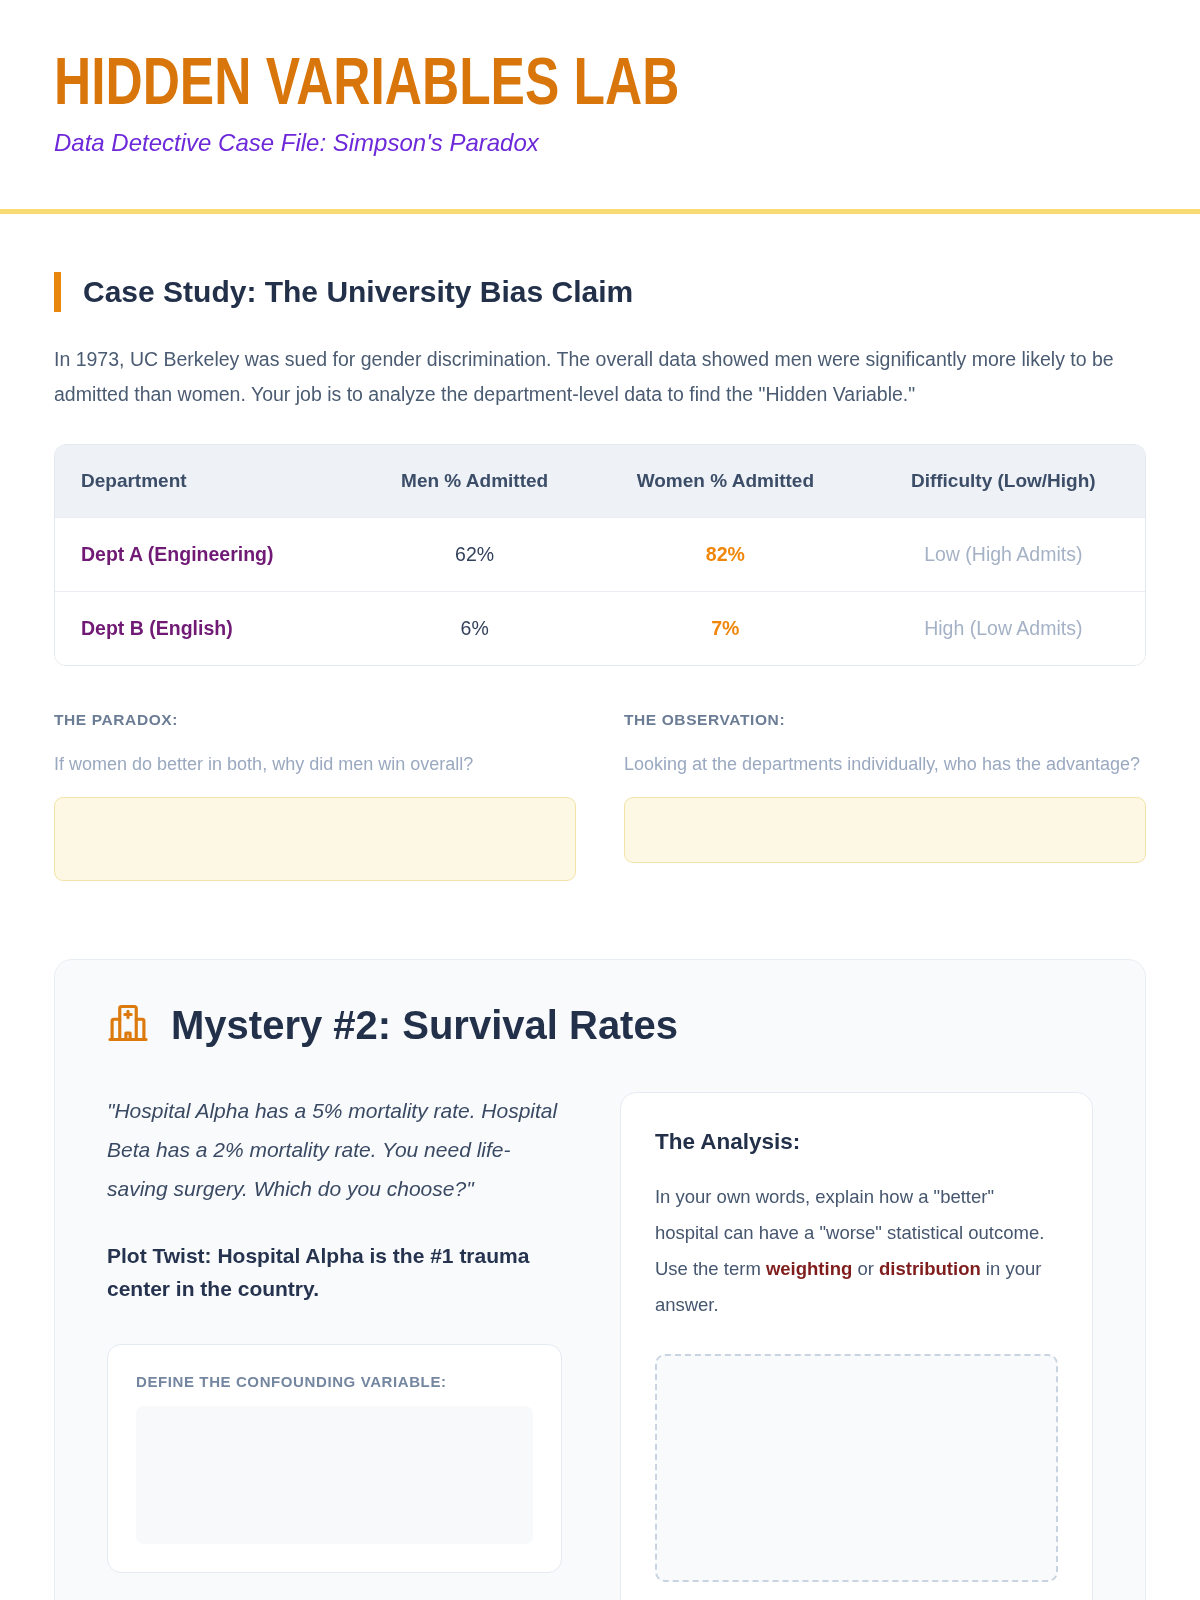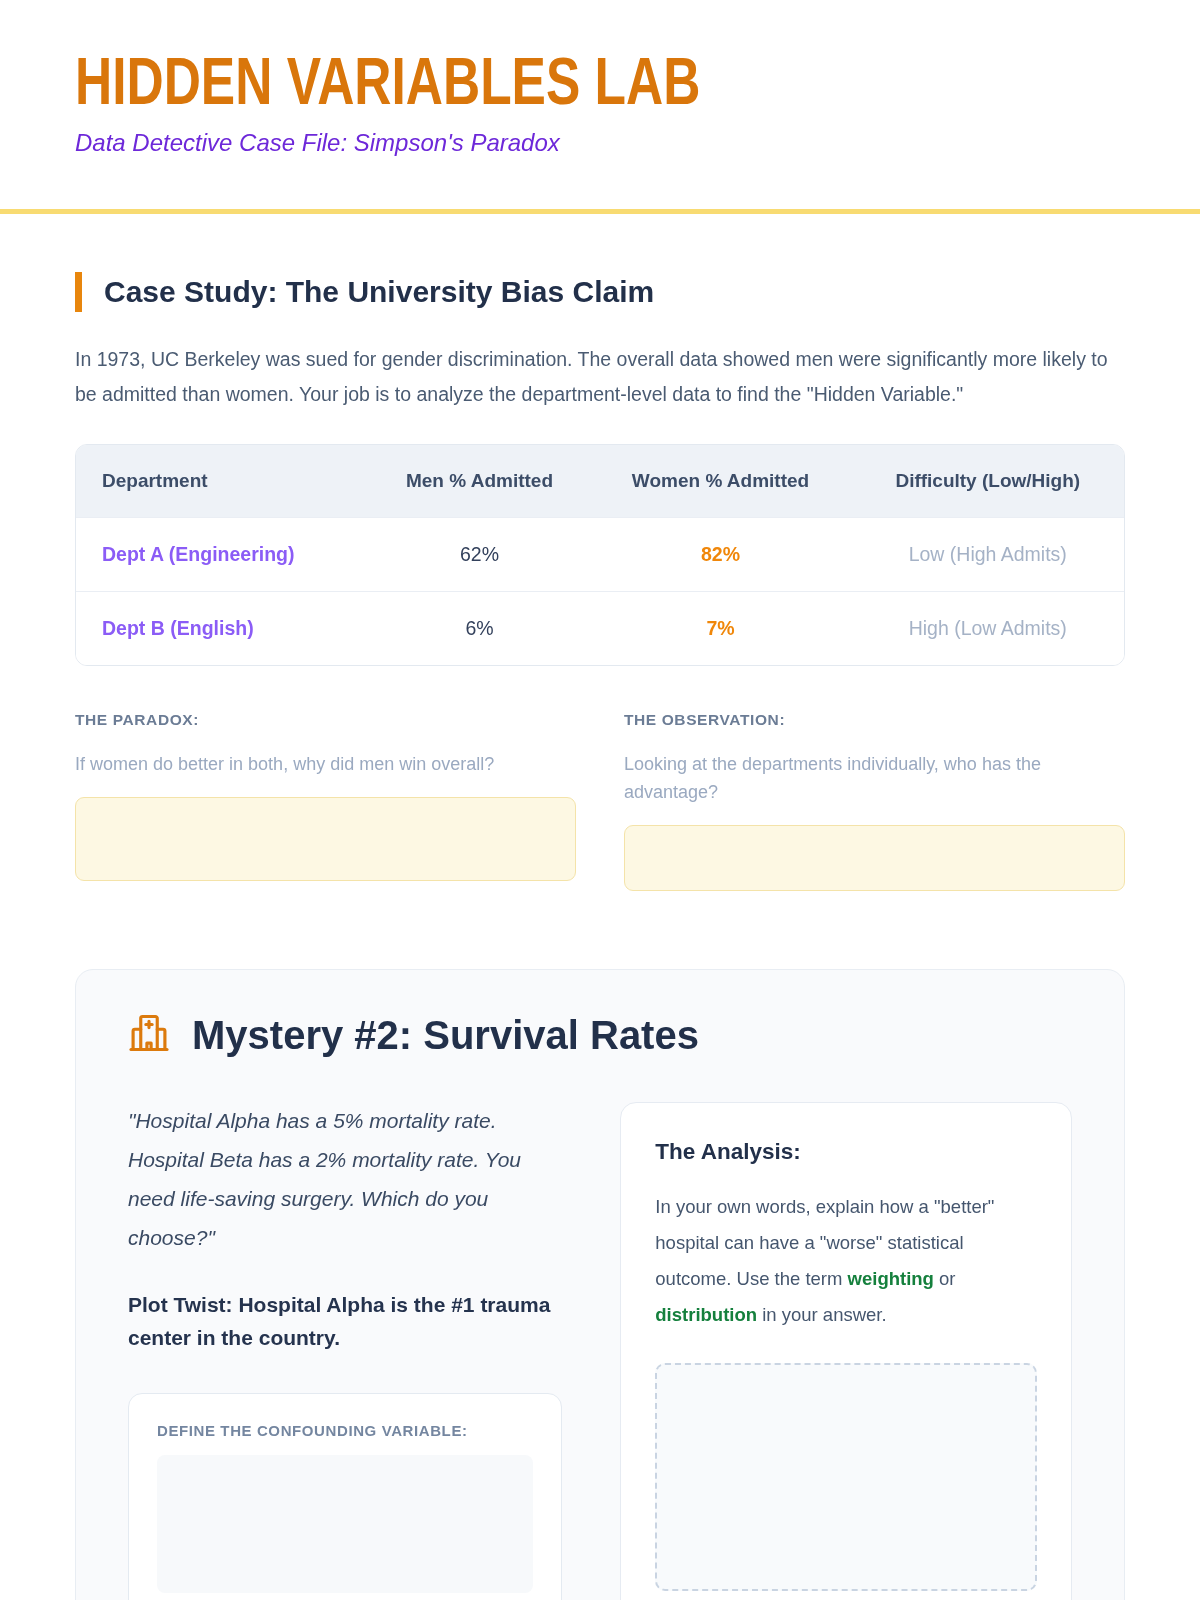--- a/index.html
+++ b/index.html
@@ -3,21 +3,21 @@
 <meta charset="utf-8">
 <style>
   * { box-sizing: border-box; }
   html, body { margin: 0; padding: 0; }
   body {
     width: 1200px; height: 1600px; overflow: hidden;
     background: #ffffff;
     font-family: "Liberation Sans", sans-serif;
     color: #2E3D55;
   }
-  .pad { padding: 0 75px; }
+  .pad { padding: 0 54px; }
 
   
   .header { display: flex; justify-content: space-between; align-items: flex-start; padding-top: 50px; }
   .main-title {
     margin: 0; font-size: 66px; font-weight: 900; color: #D9760B;
     letter-spacing: 0px; white-space: nowrap; line-height: 0.95;
     display: inline-block; transform: scaleX(0.78); transform-origin: left;
   }
   .subtitle { margin: 16px 0 0 0; font-size: 24px; font-style: italic; color: #6d28d9; }
   .subject { text-align: right; padding-top: 16px; }
@@ -40,21 +40,21 @@
   table { width: 100%; border-collapse: collapse; }
   thead th {
     background: #EEF2F7; padding: 25px 24px; font-size: 19px; color: #3C4D68;
     font-weight: bold; text-align: center;
   }
   thead th:first-child { text-align: left; padding-left: 26px; width: 28%; }
   thead th:nth-child(2) { width: 21%; }
   thead th:nth-child(3) { width: 25%; }
   thead th:nth-child(4) { width: 26%; }
   tbody td { background: #fff; padding: 25px 24px; font-size: 19.5px; text-align: center; border-top: 1px solid #EAEEF4; }
-  td.dept { text-align: left; padding-left: 26px; font-weight: bold; color: #8b5cf6; }
+  td.dept { text-align: left; padding-left: 26px; font-weight: bold; color: #701a75; }
   td.men { color: #33415C; }
   td.women { color: #F0870A; font-weight: bold; }
   td.diff { color: #A5B2C6; }
 
   
   .qa-grid { margin-top: 45px; display: grid; grid-template-columns: 1fr 1fr; column-gap: 48px; }
   .qa-label { font-size: 15.5px; font-weight: bold; color: #6B7C95; letter-spacing: 0.6px; }
   .qa-question { margin-top: 22px; font-size: 18px; color: #9AA9C0; line-height: 1.55; }
   .qa-answer {
     display: block; margin-top: 18px; width: 100%;
@@ -77,21 +77,21 @@
   .conf-box { margin-top: 38px; background: #fff; border: 1px solid #E4EAF1; border-radius: 14px; padding: 28px; }
   .conf-label { font-size: 15px; font-weight: bold; color: #7486A0; letter-spacing: 0.6px; }
   .conf-area {
     display: block; margin-top: 16px; width: 100%; height: 138px;
     background: #F7F9FB; border: none; border-radius: 8px; resize: none; outline: none;
     font: inherit; color:#4A5B72; padding: 10px 14px;
   }
   .analysis-card { background: #fff; border: 1px solid #E6EBF2; border-radius: 16px; padding: 36px 34px; }
   .a-title { margin: 0; font-size: 22.5px; font-weight: bold; color: #22304A; }
   .a-body { margin: 24px 0 0 0; font-size: 18.5px; color: #45566E; line-height: 1.95; }
-  .a-body strong { color: #15803d; }
+  .a-body strong { color: #7f1d1d; }
   .a-area {
     display: block; margin-top: 30px; width: 100%; height: 228px;
     background: #F8FAFC; border: 2px dashed #C9D4E2; border-radius: 10px;
     resize: none; outline: none; font: inherit; color:#4A5B72; padding: 10px 14px;
   }
   .hospital-icon { flex: 0 0 auto; }
 </style>
 </head>
 <body>
 

